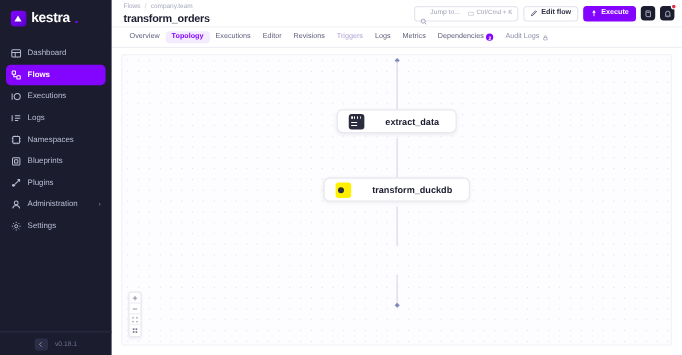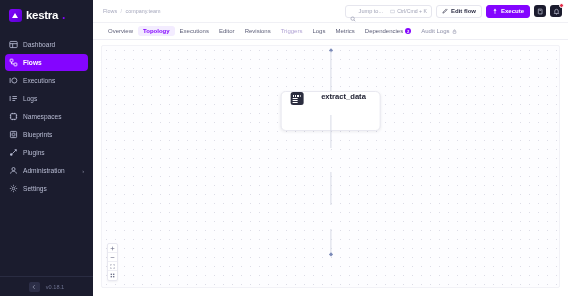--- a/index.html
+++ b/index.html
@@ -158,22 +158,22 @@
     position: absolute; left: 50%; transform: translateX(-50%);
     width: 1.2px; background: #d7dae6;
   }
   .endcap {
     position: absolute; left: 50%; transform: translateX(-50%) rotate(45deg);
     width: 3.4px; height: 3.4px; background: #7b8ab8;
   }
 
   .node {
     position: absolute; left: 50%; transform: translateX(-50%);
-    display: flex; gap: 18px;
-    height: 40px; padding: 0 14px 0 9px;
+    display: flex; align-items: center; gap: 18px;
+    height: 20px; padding: 0 14px 0 9px;
     background: #ffffff; border: 1px solid #e8e8f0;
     border-radius: 5px;
     box-shadow: 0 1px 3px rgba(27,28,46,.07);
     cursor: pointer;
   }
   .node-label { font-size: 7.6px; font-weight: bold; color: #1b1c2e; white-space: nowrap; }
   .node-ico { width: 13px; height: 13px; flex: 0 0 13px; border-radius: 2.5px; display:flex; align-items:center; justify-content:center; }
   .ico-script { background: #2b2d3f; position: relative; }
   .ico-script:before {
     content:""; position:absolute; left:2.5px; top:2.5px; width:8px; height:2px;
@@ -338,20 +338,21 @@
 
   <section class="main">
 
     <header class="topbar">
       <div class="breadcrumb-wrap">
         <div class="breadcrumb">
           <span>Flows</span>
           <span class="sep">/</span>
           <span>company.team</span>
         </div>
+        <div class="page-title">transform_orders</div>
       </div>
 
       <div class="topbar-right">
 
         <div class="search-box">
           <span class="mag">
             <svg width="6" height="6" viewBox="0 0 16 16" fill="none" stroke="#9fa1b6" stroke-width="2">
               <circle cx="7" cy="7" r="4.5"></circle>
                 <path d="M10.5 10.5L14 14"></path>
             </svg>
@@ -445,20 +446,24 @@
         <span class="endcap" style="top:3px;"></span>
         <span class="edge" style="top:5px;height:40px;"></span>
 
         <div class="node" style="top:45px;">
           <span class="node-ico ico-script"></span>
           <span class="node-label">extract_data</span>
         </div>
 
         <span class="edge" style="top:69px;height:33px;"></span>
 
+        <div class="node" style="top:102px;">
+          <span class="node-ico ico-duck"></span>
+          <span class="node-label">transform_duckdb</span>
+        </div>
 
         <span class="edge" style="top:126px;height:33px;"></span>
 
 
         <span class="edge" style="top:183px;height:26px;"></span>
         <span class="endcap" style="top:207px;"></span>
 
         <div class="controls">
           <div class="ctrl">
             <svg width="5" height="5" viewBox="0 0 16 16" stroke="#70728c" stroke-width="2" fill="none">

